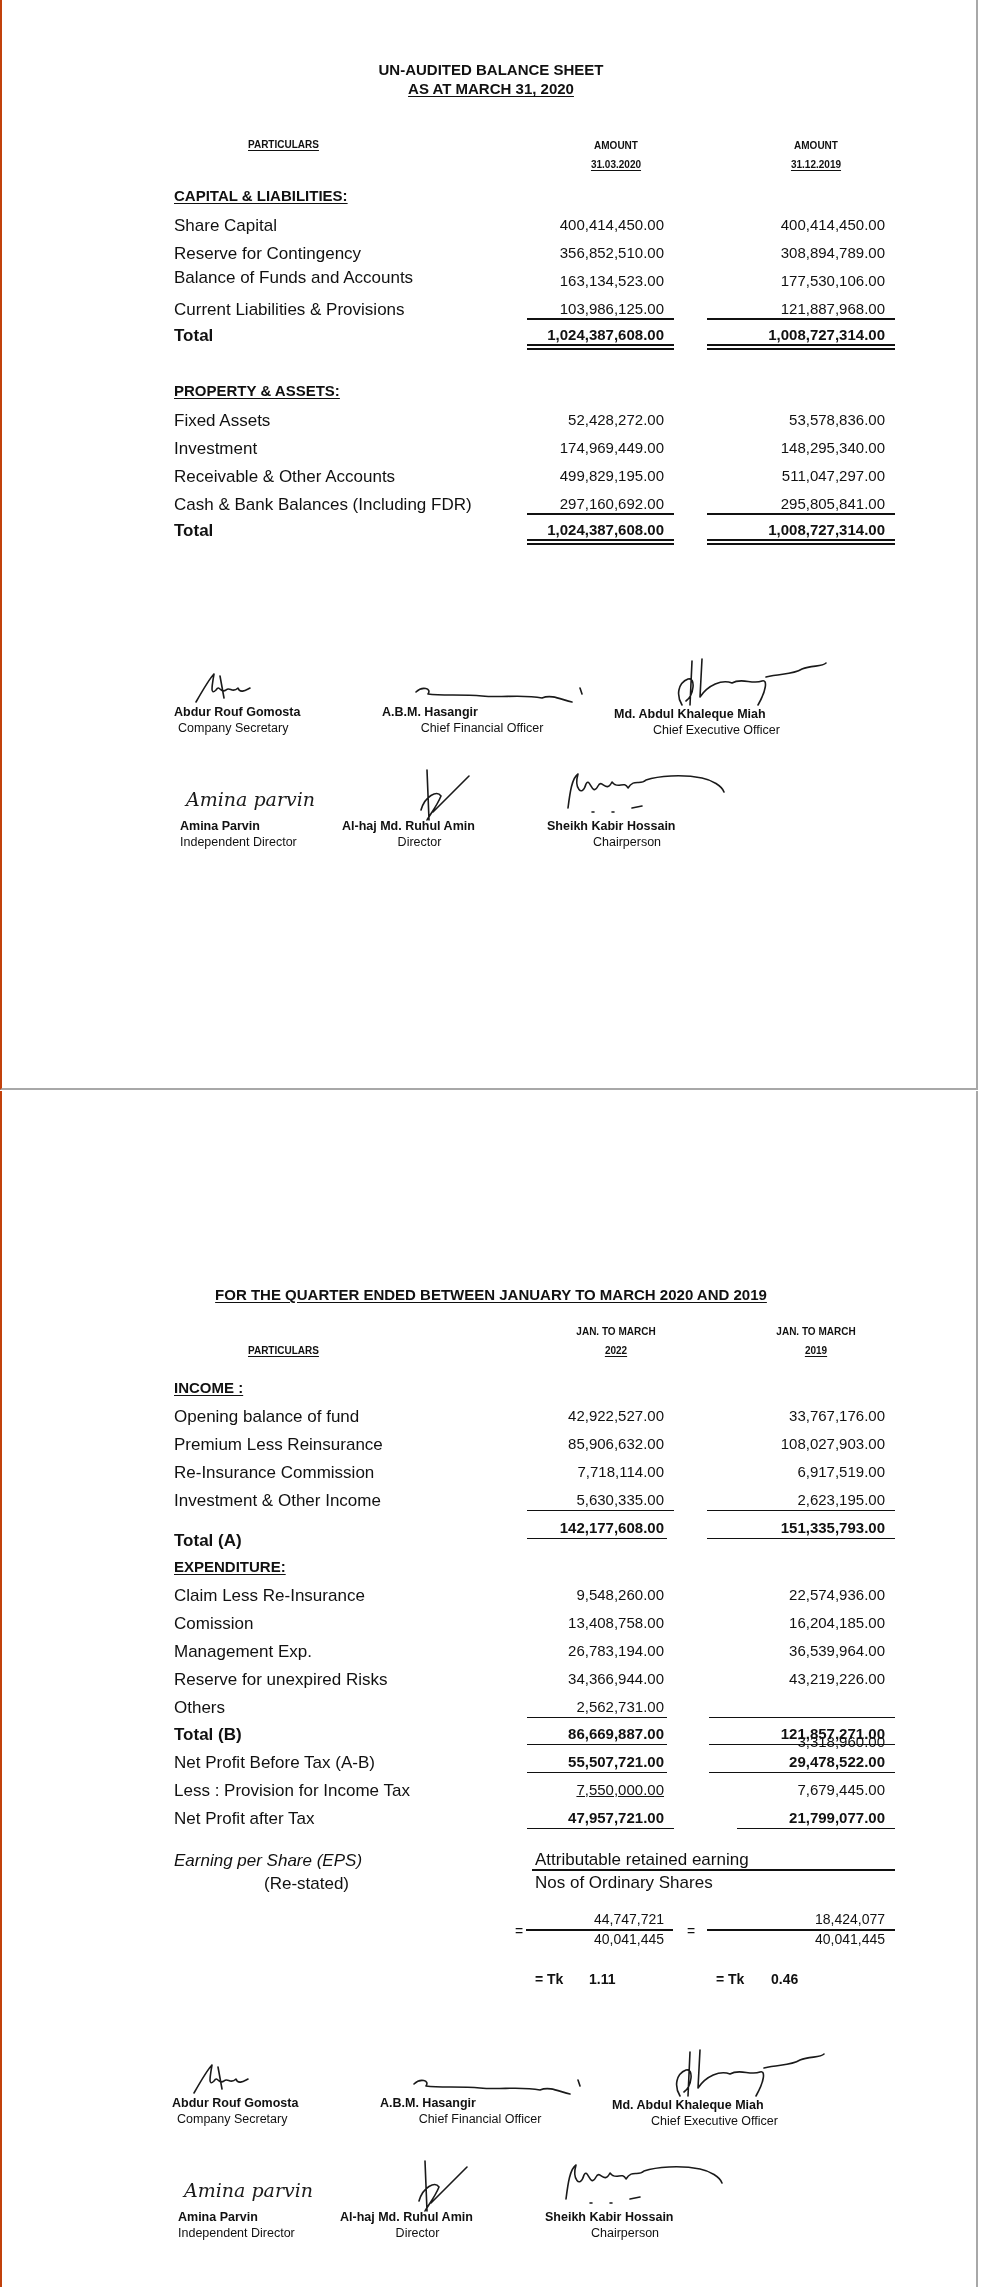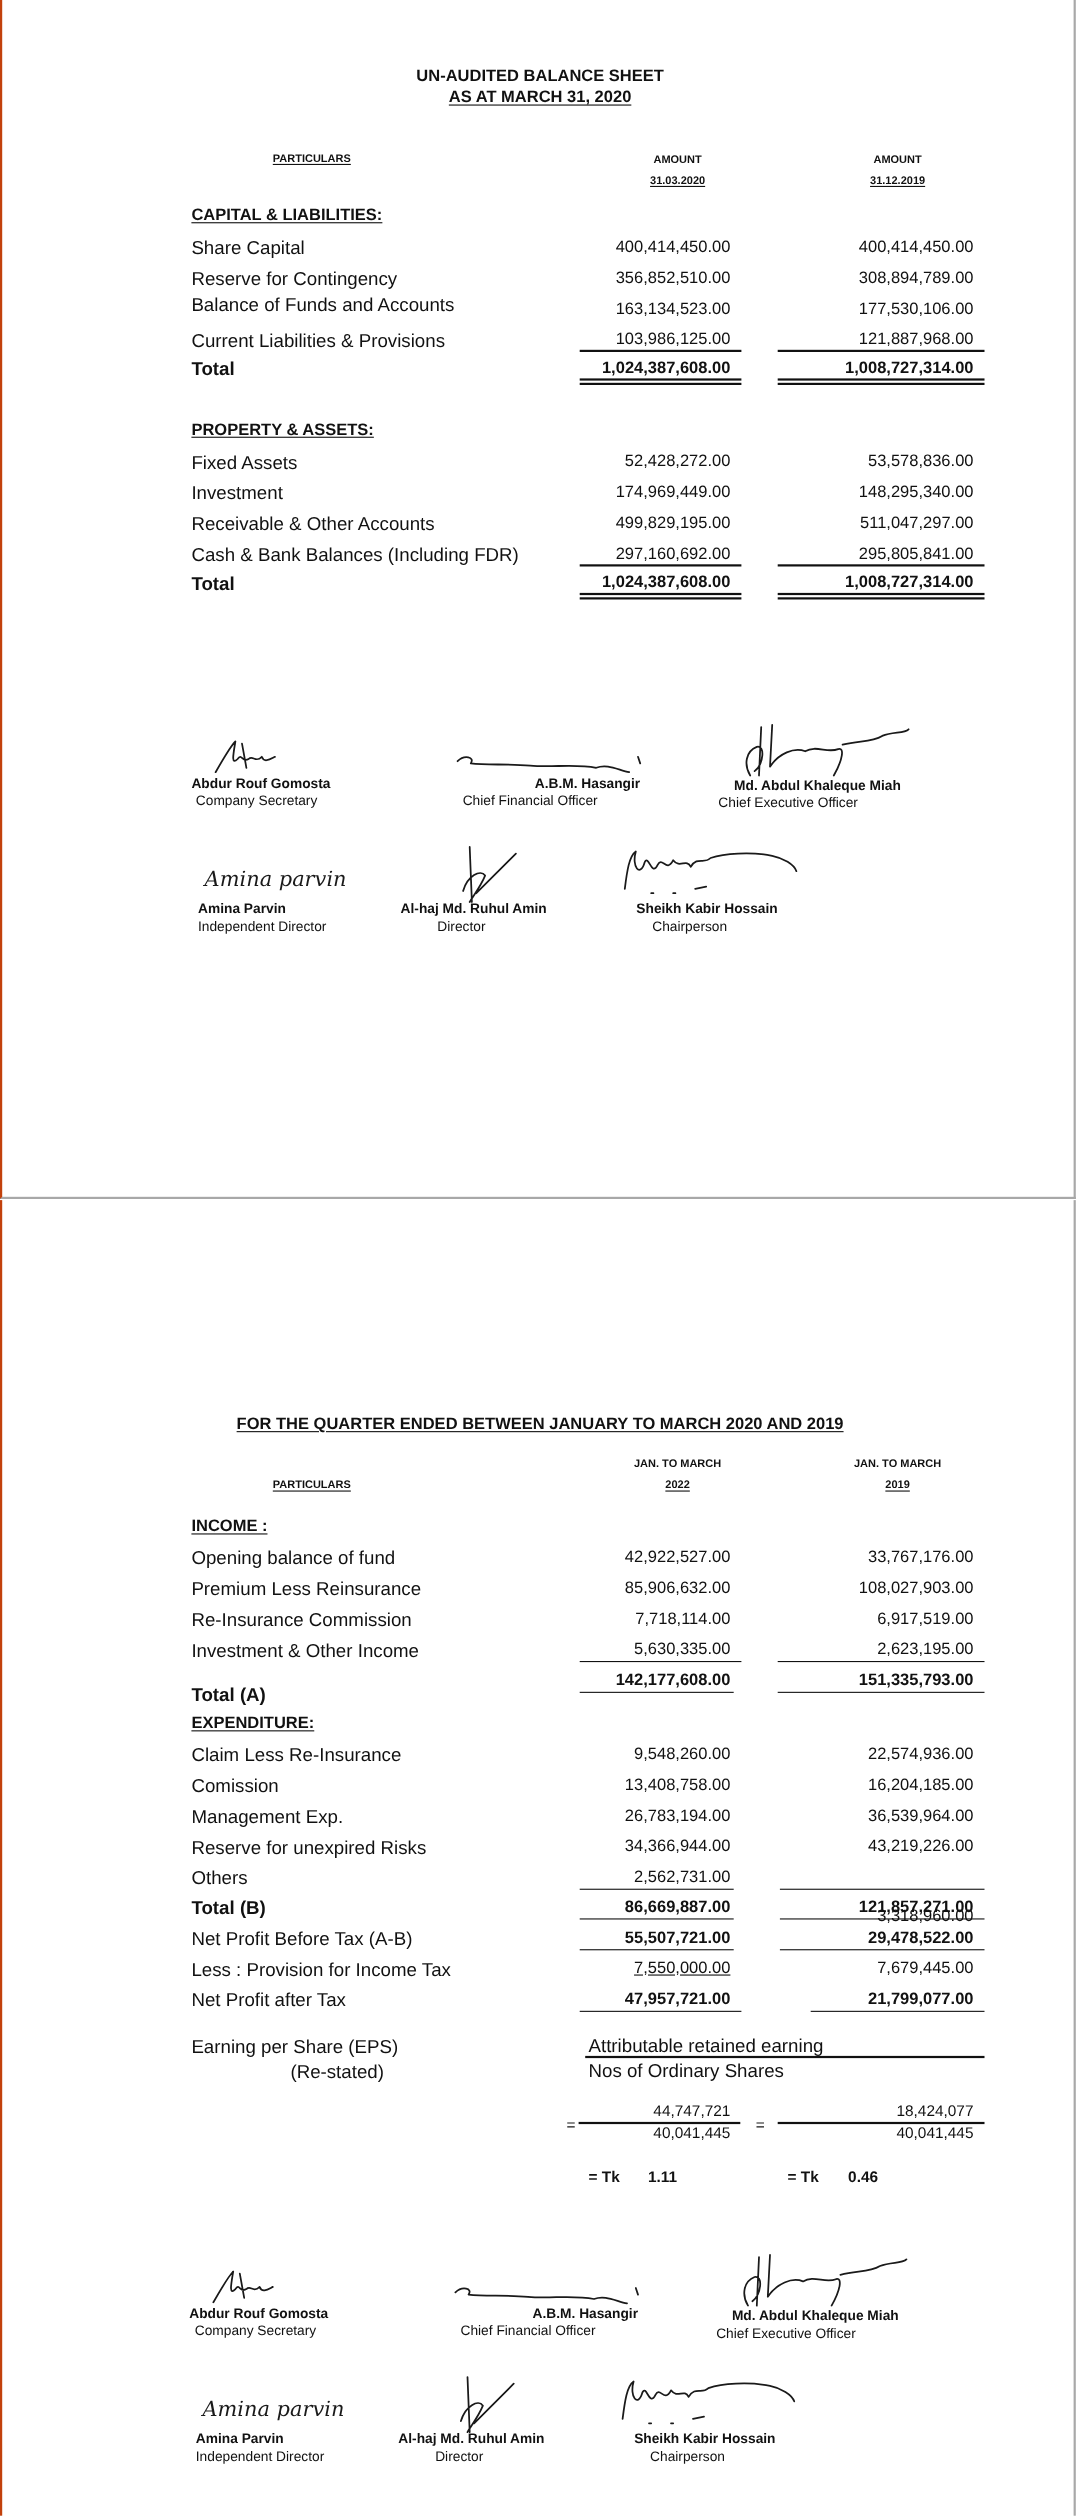--- a/index.html
+++ b/index.html
@@ -15,21 +15,21 @@
   .hdr { font-weight: bold; font-size: 10px; text-align: center; margin-left: 16px; }
   .sec { font-weight: bold; font-size: 15px; text-decoration: underline; text-underline-offset: 2px; left: 172px; }
   .lbl { font-size: 17px; left: 172px; }
   .lbl.b { font-weight: bold; }
   .num { font-size: 15px; text-align: right; }
   .num.b { font-weight: bold; }
   .c1 { left: 520px; width: 142px; }
   .c2 { left: 700px; width: 183px; }
   .line { position: absolute; background: #111; height: 2px; }
   .dline { position: absolute; border-top: 2px solid #111; border-bottom: 2px solid #111; height: 2px; }
-  .sig-name { font-weight: bold; font-size: 12.5px; text-align: right; }
+  .sig-name { font-weight: bold; font-size: 12.5px; text-align: left; }
   .sig-role { font-size: 12.5px; text-align: center; }
   .scribble { position: absolute; }
   .scribble path { fill: none; stroke: #1a1a1a; stroke-width: 1.6; stroke-linecap: round; stroke-linejoin: round; }
   .small { font-size: 14px; }
 </style>
 </head>
 <body>
 
 <div class="page page1">
   <div class="abs title" style="top:61px;">UN-AUDITED BALANCE SHEET</div>
@@ -236,21 +236,21 @@
 
   <div>
     <div class="abs lbl" style="top:718px;">Net Profit after Tax</div>
     <div class="abs num b c1" style="top:718px;">47,957,721.00</div>
     <div class="abs num b c2" style="top:718px;">21,799,077.00</div>
   </div>
   <div class="line" style="top:737px; left:525px; width:147px; height:1px;"></div>
   <div class="line" style="top:737px; left:735px; width:158px; height:1px;"></div>
 
   <div>
-    <div class="abs lbl" style="top:760px;">Earning per Share (EPS)</div>
+    <div class="abs lbl" style="top:760px;font-style:italic;">Earning per Share (EPS)</div>
     <div class="abs lbl" style="top:783px; left:262px;">(Re-stated)</div>
     <div class="abs lbl" style="top:759px; left:533px;">Attributable retained earning</div>
     <div class="line" style="top:778px; left:530px; width:363px; height:2px;"></div>
     <div class="abs lbl" style="top:782px; left:533px;">Nos of Ordinary Shares</div>
 
     <div class="abs small" style="top:832px; left:513px;">=</div>
     <div class="abs num small" style="top:820px; left:520px; width:142px;">44,747,721</div>
     <div class="line" style="top:838px; left:524px; width:147px; height:2px;"></div>
     <div class="abs num small" style="top:840px; left:520px; width:142px;">40,041,445</div>
 

